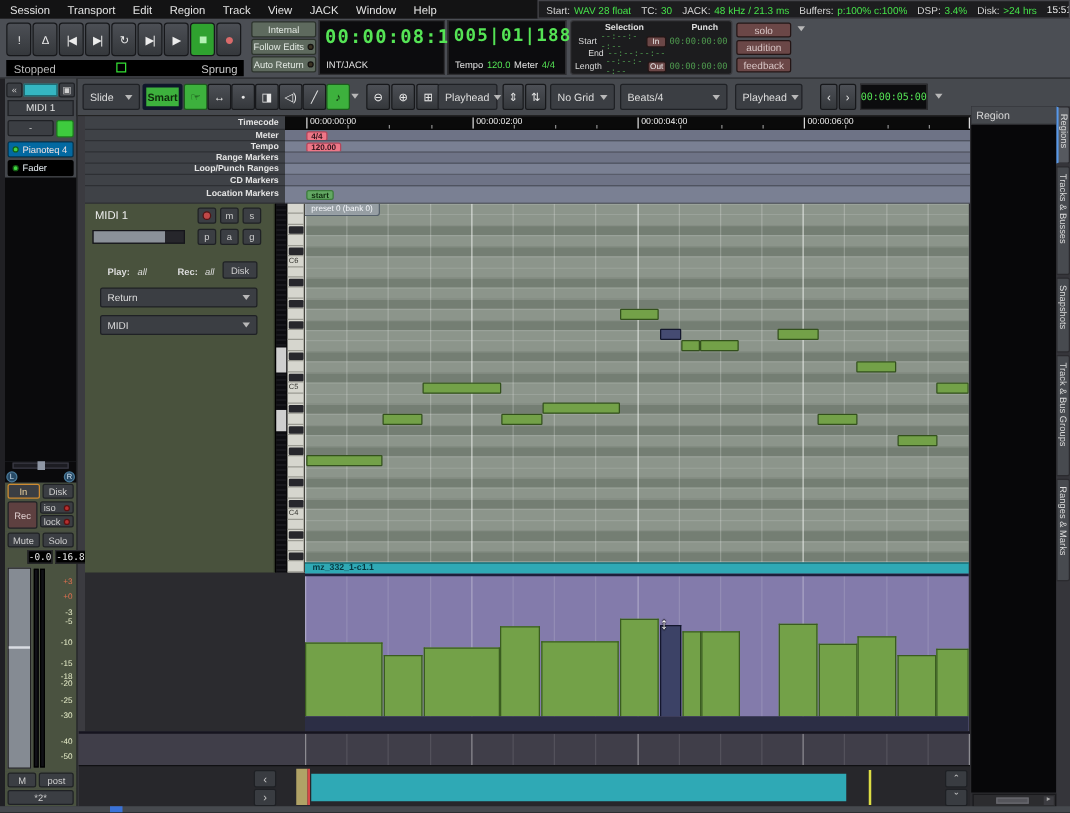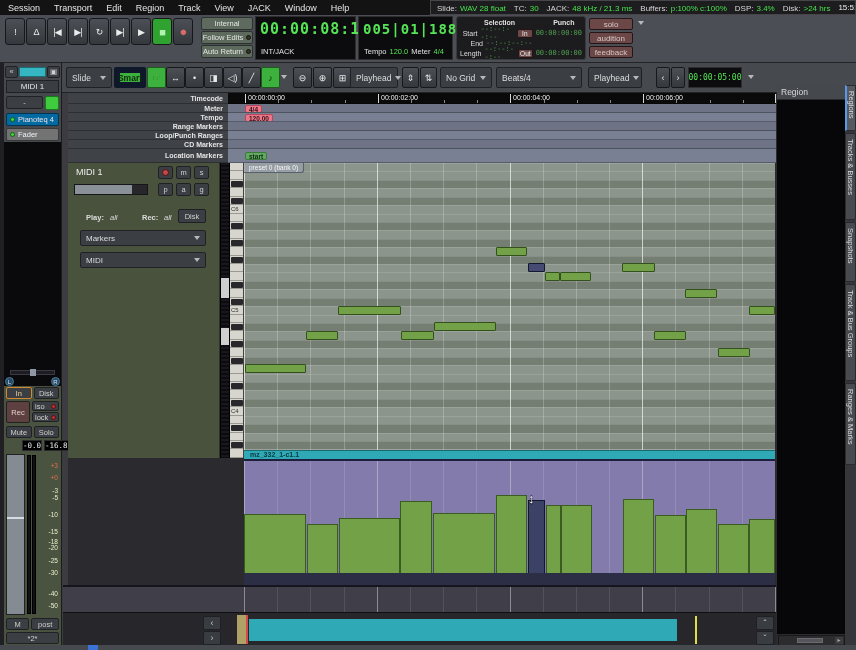--- a/index.html
+++ b/index.html
@@ -37,21 +37,21 @@
   .pbtn{width:20px;height:9px;background:#6b4747;border:1px solid #241616;border-radius:2px;color:#eee;font-size:6.5px;display:flex;align-items:center;justify-content:center;margin-right:3px}
   #sf-col{position:absolute;left:589px;top:3px;width:44px}
   .sfb{height:12px;margin-bottom:2px;background:#6b4747;border:1px solid #241616;border-radius:2px;color:#d8c6c6;font-size:8px;display:flex;align-items:center;justify-content:center}
   .chev{width:0;height:0;border-left:3px solid transparent;border-right:3px solid transparent;border-top:4px solid #b8b8b8;position:absolute}
 
   
   #toolbar{position:absolute;left:0;top:63px;width:856px;height:30px;background:#46494e;border-bottom:1px solid #222}
   .dd{position:absolute;top:4px;height:21px;background:#3b3e43;border:1px solid #1f2125;border-radius:2px;color:#dedede;font-size:8.5px;display:flex;align-items:center;justify-content:space-between;padding:0 5px;gap:4px}
   .toolbtn{width:19px;height:21px;background:linear-gradient(#4c4f55,#35383c);border:1px solid #17181b;border-radius:2px;color:#e8e8e8;display:flex;align-items:center;justify-content:center;font-size:9px}
   .toolbtn.active{background:#3db13d;color:#0e2c0c;border-color:#1d5c1d}
-  #smartbtn{position:absolute;left:114px;top:4px;width:32px;height:21px;background:#3db13d;border:6px solid #0f172a;border-radius:2px;color:#0e2c0c;font-weight:bold;font-size:8.5px;display:flex;align-items:center;justify-content:center}
+  #smartbtn{position:absolute;left:114px;top:4px;width:32px;height:21px;background:#3db13d;border:3px solid #0f172a;border-radius:2px;color:#0e2c0c;font-weight:bold;font-size:8.5px;display:flex;align-items:center;justify-content:center}
   #nudgeclock{position:absolute;left:688px;top:4px;width:54px;height:21px;background:#0c0c0e;border:1px solid #2e2e31;color:#55e455;font-family:"DejaVu Sans Mono",monospace;font-size:8px;display:flex;align-items:center;justify-content:center}
 
   
   #ruler-labels{position:absolute;left:68px;top:93px;width:160px;height:70px;background:#3f4247}
   .rlab{display:flex;align-items:center;justify-content:flex-end;padding-right:5px;font-size:7px;font-weight:bold;color:#e4e4e4;border-bottom:1px solid rgba(0,0,0,.28)}
   #ruler-rows{position:absolute;left:228px;top:93px;width:548px;height:70px;overflow:hidden}
   .rrow{position:relative;border-bottom:1px solid rgba(0,0,0,.28);overflow:hidden}
   .tctick{position:absolute;top:1px;bottom:0;border-left:1px solid #d8d8d8;padding-left:2px;font-size:7px;color:#f2f2f2;white-space:nowrap}
   .tcminor{position:absolute;bottom:0;height:3px;border-left:1px solid #8a8a8a}
   .marker{position:absolute;top:1px;height:8px;line-height:7px;font-size:6.5px;font-weight:bold;padding:0 3px;border-radius:2px}
@@ -136,21 +136,21 @@
         <div class="menu-item">Region</div>
         <div class="menu-item">Track</div>
         <div class="menu-item">View</div>
         <div class="menu-item">JACK</div>
         <div class="menu-item">Window</div>
         <div class="menu-item">Help</div>
       </div>
   </div>
   <div id="statusbox">
     <div id="status-segs" style="display:flex;gap:8px">
-        <div class="seg"><span class="sl">Slide:</span><span class="sv">WAV 28 float</span></div>
+        <div class="seg"><span class="sl">Start:</span><span class="sv">WAV 28 float</span></div>
         <div class="seg"><span class="sl">TC:</span><span class="sv">30</span></div>
         <div class="seg"><span class="sl">JACK:</span><span class="sv">48 kHz / 21.3 ms</span></div>
         <div class="seg"><span class="sl">Buffers:</span><span class="sv">p:100% c:100%</span></div>
         <div class="seg"><span class="sl">DSP:</span><span class="sv">3.4%</span></div>
         <div class="seg"><span class="sl">Disk:</span><span class="sv">&gt;24 hrs</span></div>
       </div>
     <span id="statusclock">15:51</span>
   </div>
 
   <div id="transport">
@@ -158,20 +158,25 @@
         <div class="tbtn">!</div>
         <div class="tbtn">Δ</div>
         <div class="tbtn">|◀</div>
         <div class="tbtn">▶|</div>
         <div class="tbtn">↻</div>
         <div class="tbtn">▶|</div>
         <div class="tbtn">▶</div>
         <div class="tbtn stop">■</div>
         <div class="tbtn rec">●</div>
       </div>
+    <div id="stopbar">
+      <span style="margin-left:6px">Stopped</span>
+      <div id="shuttle-rect" style="position:absolute;left:88px;top:2px"></div>
+      <span style="position:absolute;right:5px;color:#c8c8c8">Sprung</span>
+    </div>
     <div id="intcol">
       <div class="intbtn">
           <span>Internal</span>
         </div>
       <div class="intbtn">
           <span>Follow Edits</span>
           <span class="amberled"></span>
         </div>
       <div class="intbtn">
           <span>Auto Return</span>
@@ -281,21 +286,21 @@
     </div>
     <div style="height:13px;background:#3a3d42;border:1px solid #1f2125;margin:0 2px;display:flex;align-items:center;justify-content:center;font-size:8px;color:#e6e6e6">MIDI 1</div>
     <div style="height:19px;background:#45484d;display:flex;align-items:center;padding:2px;gap:2px">
       <div class="sbtn" style="flex:1;height:13px">-</div>
       <div style="width:14px;height:14px;background:#3ecb3e;border:1px solid #1c7a1c;border-radius:2px"></div>
     </div>
     <div class="proc" style="background:#0369a1;color:#f2e2e2">
         <span class="led"></span>
         <span>Pianoteq 4</span>
       </div>
-    <div class="proc" style="background:#737373;color:#eaf2f8">
+    <div class="proc" style="background:#000000;color:#eaf2f8">
         <span class="led"></span>
         <span>Fader</span>
       </div>
     <div style="flex:1;background:#0a0a0c"></div>
     <div style="height:17px;background:#0a0a0c;position:relative">
       <div style="position:absolute;left:6px;right:6px;top:1px;height:5px;background:#1c1c22;border:1px solid #3a3a44"></div>
       <div style="position:absolute;left:50%;top:0;width:6px;height:7px;margin-left:-3px;background:#8f97a5"></div>
       <div class="pbad" style="left:1px">L</div>
       <div class="pbad" style="right:1px">R</div>
     </div>
@@ -411,21 +416,21 @@
     </div>
     <div class="thbtn" style="left:90px;top:20px">p</div>
     <div class="thbtn" style="left:108px;top:20px">a</div>
     <div class="thbtn" style="left:126px;top:20px">g</div>
     <span style="position:absolute;left:18px;top:50px;font-weight:bold;font-size:7.5px">Play:</span>
     <span style="position:absolute;left:42px;top:50px;font-style:italic;font-size:7.5px">all</span>
     <span style="position:absolute;left:74px;top:50px;font-weight:bold;font-size:7.5px">Rec:</span>
     <span style="position:absolute;left:96px;top:50px;font-style:italic;font-size:7.5px">all</span>
     <div class="thbtn" style="left:110px;top:46px;width:28px;height:14px">Disk</div>
     <div class="thdd" style="left:12px;top:67px;width:126px">
-        <span>Markers</span>
+        <span>Return</span>
         <span class="chev" style="position:static"></span>
       </div>
     <div class="thdd" style="left:12px;top:89px;width:126px">
         <span>MIDI</span>
         <span class="chev" style="position:static"></span>
       </div>
   </div>
 
   <div id="scroomer">
     <div style="position:absolute;left:0;right:0;top:115px;height:20px;background:#cfcfcf"></div>

